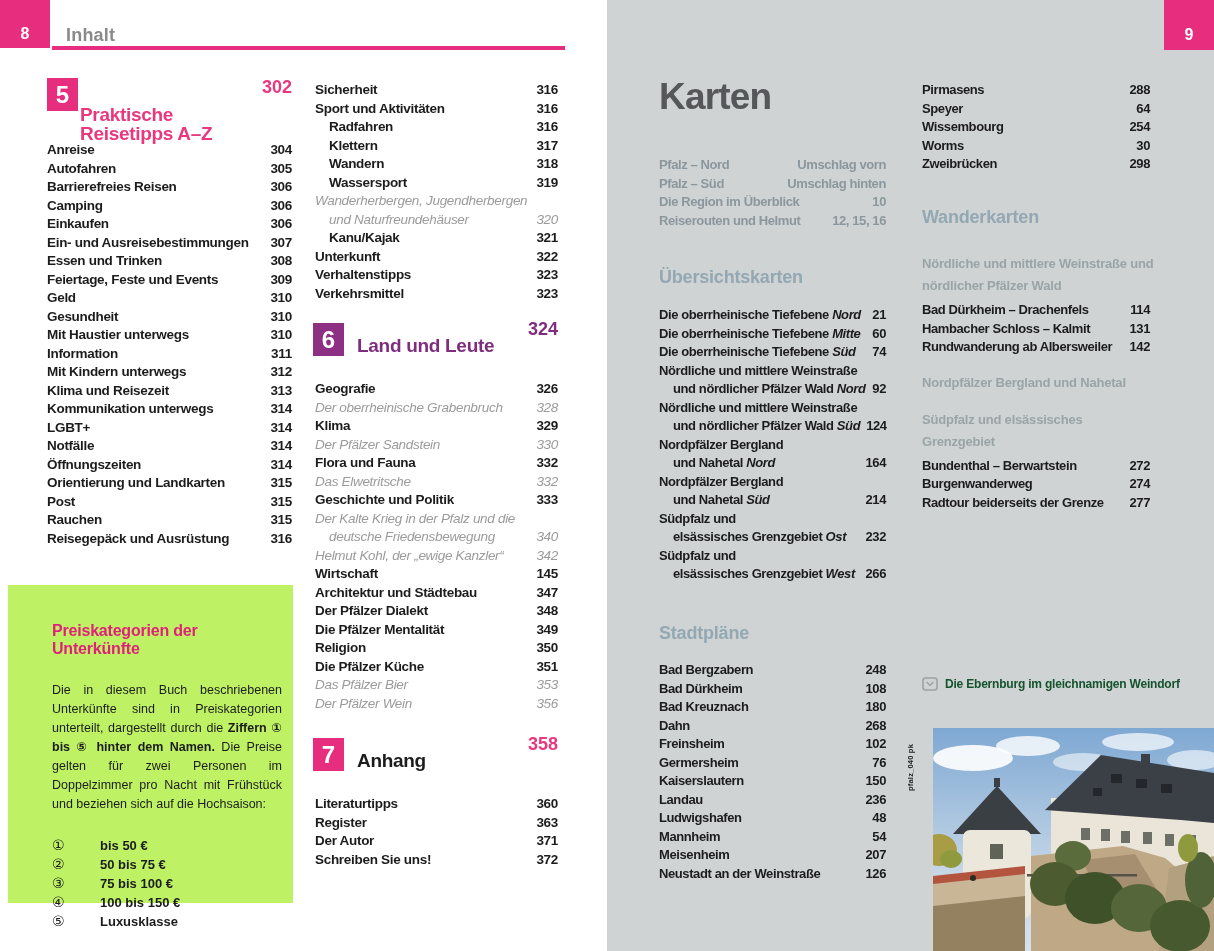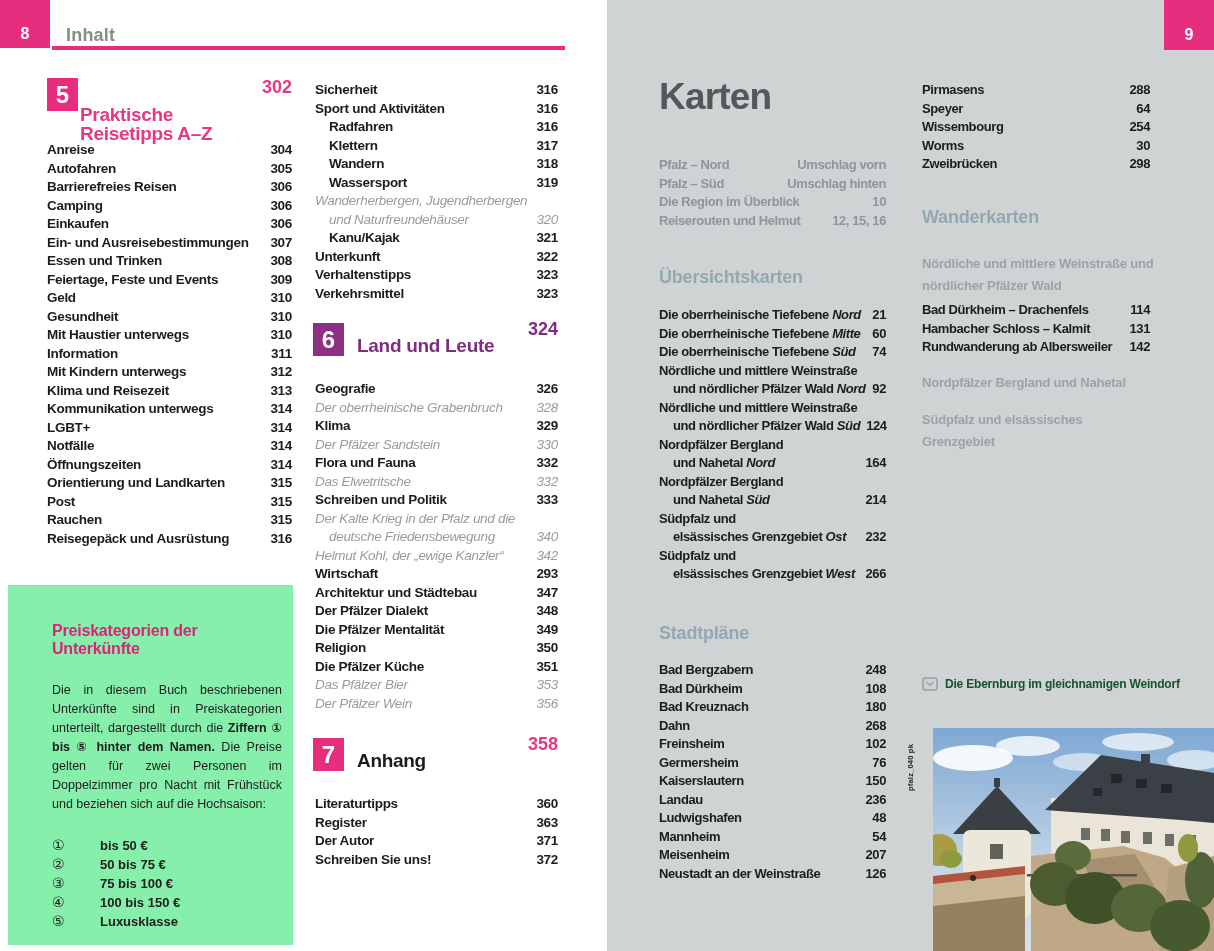--- a/index.html
+++ b/index.html
@@ -41,21 +41,21 @@
   .row .pg{margin-left:auto;padding-left:6px;}
   .row.indent{padding-left:14px;}
   .row.italic{font-weight:normal;font-style:italic;color:#9b9b9b;}
   .it{font-style:italic;}
   #col1-list{left:47px;top:141px;width:245px;}
   #col2-list-a{left:315px;top:81px;width:243px;}
   #col2-list-b{left:315px;top:380px;width:243px;}
   #col2-list-c{left:315px;top:795px;width:243px;}
 
   
-  #price-box{position:absolute;left:8px;top:585px;width:285px;height:360px;background:#86efac;
+  #price-box{position:absolute;left:8px;top:585px;width:285px;height:318px;background:#bef264;
              box-sizing:border-box;padding:37px 11px 0 44px;}
   #price-title{font-size:16px;font-weight:bold;color:#e0217a;letter-spacing:-.2px;}
   #price-body{margin-top:23px;font-size:12.5px;line-height:19px;text-align:justify;font-weight:500;}
   #price-body span.b{font-weight:bold;}
   #price-list{margin-top:22px;}
   .price-row{display:flex;line-height:19px;font-size:13px;font-weight:bold;}
   .price-row .sym{width:48px;font-weight:normal;font-size:14px;}
 
   
   #karten-title{position:absolute;left:52px;top:76px;font-size:37px;font-weight:bold;
@@ -311,42 +311,42 @@
           <span class="lbl">Flora und Fauna</span>
           <span class="pg">332</span>
         </div>
 
         <div class="row italic">
           <span class="lbl">Das Elwetritsche</span>
           <span class="pg">332</span>
         </div>
 
         <div class="row">
-          <span class="lbl">Schreiben und Politik</span>
+          <span class="lbl">Geschichte und Politik</span>
           <span class="pg">333</span>
         </div>
 
         <div class="row italic">
           <span class="lbl">Der Kalte Krieg in der Pfalz und die</span>
           <span class="pg"></span>
         </div>
 
         <div class="row italic indent">
           <span class="lbl">deutsche Friedensbewegung</span>
           <span class="pg">340</span>
         </div>
 
         <div class="row italic">
           <span class="lbl">Helmut Kohl, der „ewige Kanzler“</span>
           <span class="pg">342</span>
         </div>
 
         <div class="row">
           <span class="lbl">Wirtschaft</span>
-          <span class="pg">293</span>
+          <span class="pg">145</span>
         </div>
 
         <div class="row">
           <span class="lbl">Architektur und Städtebau</span>
           <span class="pg">347</span>
         </div>
 
         <div class="row">
           <span class="lbl">Der Pfälzer Dialekt</span>
           <span class="pg">348</span>
@@ -664,20 +664,37 @@
               <span class="lbl">Rundwanderung ab Albersweiler</span>
               <span class="pg">142</span>
             </div>
           </div>
       </div>
       <div class="wk-group">
         <div class="wk-title">Nordpfälzer Bergland und Nahetal</div>
       </div>
       <div class="wk-group">
         <div class="wk-title">Südpfalz und elsässisches Grenzgebiet</div>
+        <div class="toc-flow">
+
+            <div class="row rrow">
+              <span class="lbl">Bundenthal – Berwartstein</span>
+              <span class="pg">272</span>
+            </div>
+
+            <div class="row rrow">
+              <span class="lbl">Burgenwanderweg</span>
+              <span class="pg">274</span>
+            </div>
+
+            <div class="row rrow">
+              <span class="lbl">Radtour beiderseits der Grenze</span>
+              <span class="pg">277</span>
+            </div>
+          </div>
       </div>
     </div>
 
     <div id="caption">
       <span style="display:inline-flex;">
         <svg width="16" height="14" viewBox="0 0 16 14">
           <rect x="1" y="1" width="14" height="12" rx="2.5" fill="none" stroke="#9aa3a6" stroke-width="1.6"></rect>
           <polyline points="4.5,5 8,8.2 11.5,5" fill="none" stroke="#9aa3a6" stroke-width="1.4"></polyline>
         </svg>
       </span>

